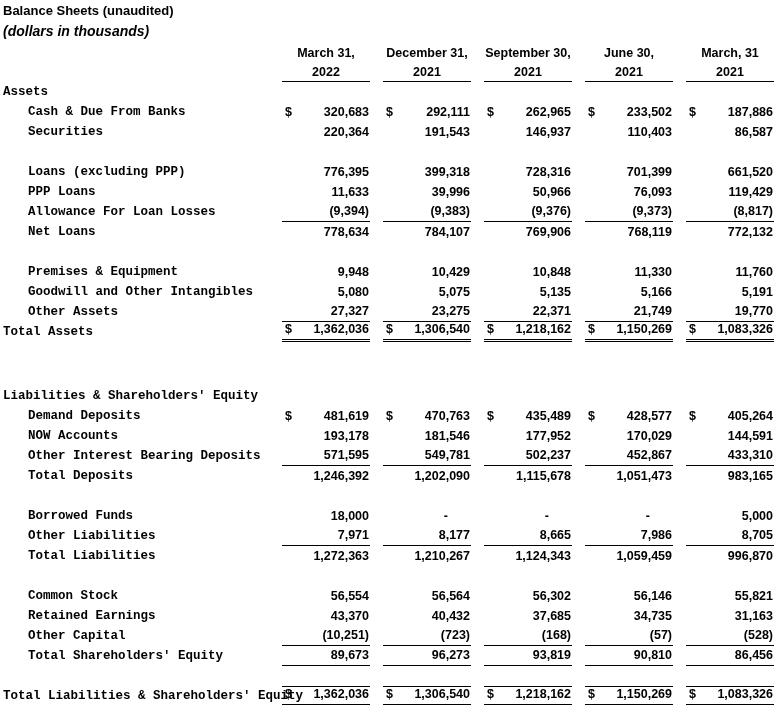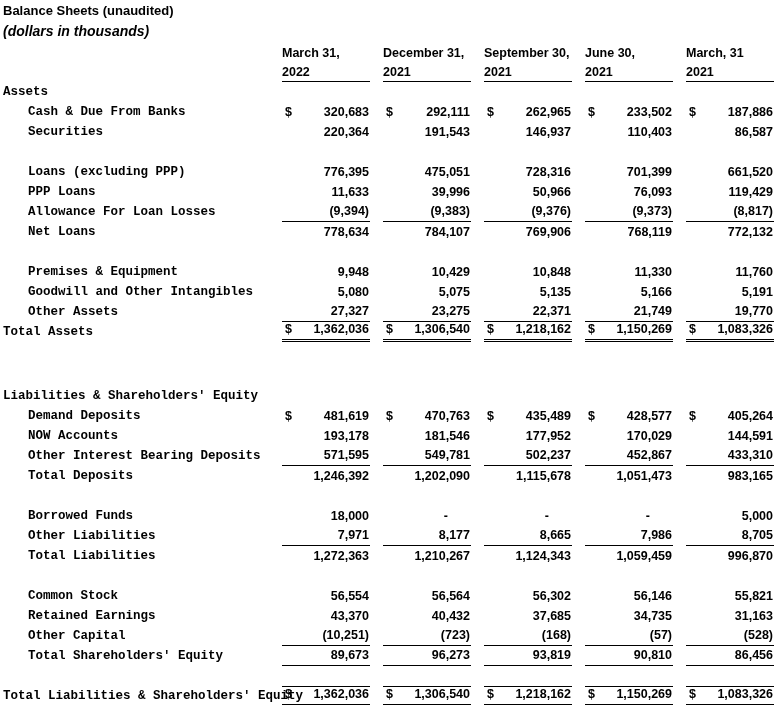--- a/index.html
+++ b/index.html
@@ -19,21 +19,21 @@
     column-gap:13px;
     align-items:end;
   }
   .row { height:20px; }
   .hrow1 { height:19px; }
   .hrow2 { height:20px; }
 
   .label { white-space:nowrap; padding-bottom:3px; overflow:visible;font-family:Liberation Mono, monospace; }
   .label.ind { padding-left:25px; }
 
-  .hcell { text-align:left; padding-bottom:2px; white-space:nowrap; }
+  .hcell { text-align:center; padding-bottom:2px; white-space:nowrap; }
   .hcell.u { border-bottom:1.5px solid #000; }
 
   .num {
     position:relative; display:flex; align-items:flex-end; justify-content:flex-end;
     height:100%; box-sizing:border-box; padding:0 1px 3px 0;
     white-space:nowrap;
   }
   .num .ds { position:absolute; left:3px; bottom:3px; }
   .num .v.dash { margin-right:22px; }
   .num.b  { border-bottom:1.5px solid #000; }
@@ -115,21 +115,21 @@
           <span class="v">86,587</span>
         </div>
       </div>
       <div class="spacer" style="height: 20px;"></div>
       <div class="row">
         <div class="label ind">Loans (excluding PPP)</div>
         <div class="num">
           <span class="v">776,395</span>
         </div>
         <div class="num">
-          <span class="v">475,051</span>
+          <span class="v">399,318</span>
         </div>
         <div class="num">
           <span class="v">728,316</span>
         </div>
         <div class="num">
           <span class="v">701,399</span>
         </div>
         <div class="num">
           <span class="v">661,520</span>
         </div>

